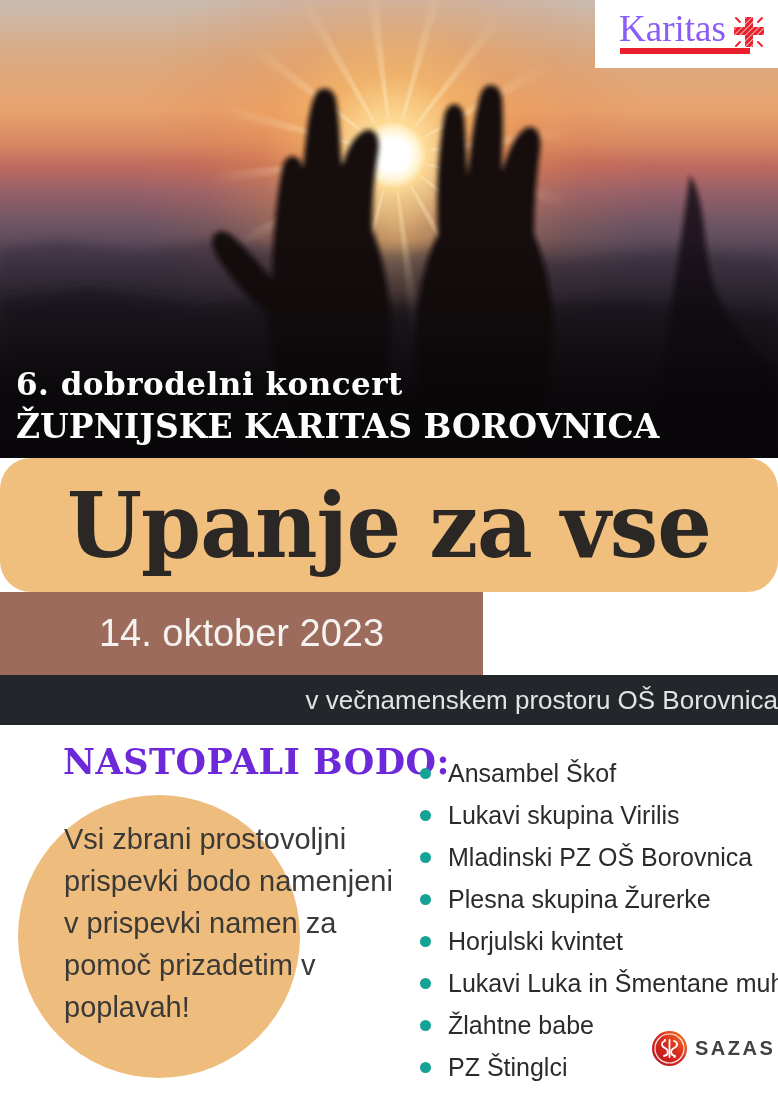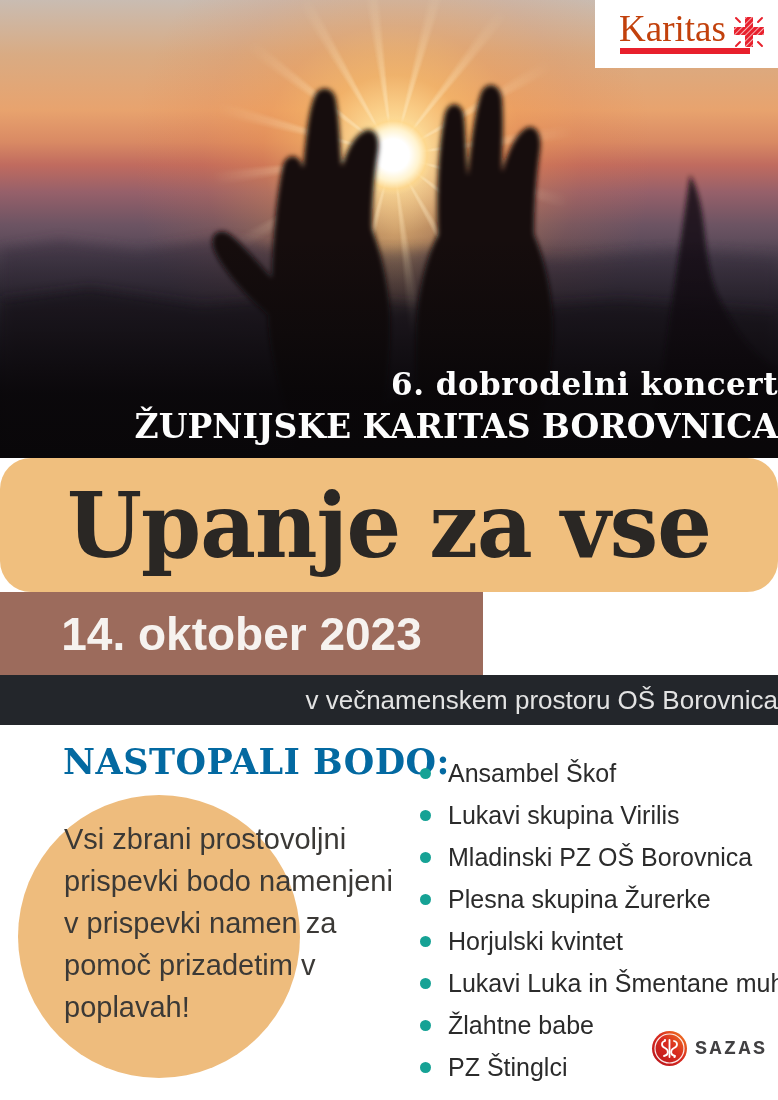--- a/index.html
+++ b/index.html
@@ -23,56 +23,56 @@
         transparent 0deg 8deg, rgba(255,240,205,.38) 10.5deg 12deg, transparent 14deg 22.5deg);
       -webkit-mask-image:radial-gradient(circle,#000 0 22%,transparent 68%);
       mask-image:radial-gradient(circle,#000 0 22%,transparent 68%);}
   .sun-core{position:absolute;left:353px;top:115px;width:80px;height:80px;border-radius:50%;
       background:radial-gradient(circle,#ffffff 0 16px,#fff3cf 26px,rgba(255,215,135,.7) 34px,transparent 40px);}
   .light-column{position:absolute;left:330px;top:150px;width:130px;height:260px;
       background:radial-gradient(ellipse 60px 130px at 50% 30%,rgba(255,205,130,.28),transparent 70%);}
   .photo-fade{position:absolute;inset:0;background:linear-gradient(to bottom,
       transparent 52%, rgba(10,8,10,.55) 72%, rgba(8,6,8,.9) 86%, #090709 100%);}
   .photo svg.scenery{position:absolute;inset:0;}
-  .photo-title{position:absolute;left:0;right:0;bottom:12px;display:flex;flex-direction:column;
-      align-items:flex-end;gap:5px;color:#fdfdfd;font-family:"DejaVu Serif","Liberation Serif",serif;font-weight:bold;}
+  .photo-title{position:absolute;left:16px;right:0;bottom:12px;display:flex;flex-direction:column;
+      align-items:flex-start;gap:5px;color:#fdfdfd;font-family:"DejaVu Serif","Liberation Serif",serif;font-weight:bold;}
   .photo-title .l1{font-size:31px;letter-spacing:.5px;}
   .photo-title .l2{font-size:33px;letter-spacing:0;}
   
   .karitas{position:absolute;right:0;top:0;width:183px;height:68px;background:#ffffff;}
   .karitas .word{position:absolute;left:24px;top:7px;font-family:"Liberation Serif",serif;
-      font-size:37px;color:#c2410c;}
+      font-size:37px;color:#8b5cf6;}
   .karitas .bar{position:absolute;left:25px;top:48px;width:130px;height:6px;background:var(--red);}
   .karitas svg{position:absolute;right:12px;top:14px;}
   
   .band-title{position:absolute;left:0;top:458px;width:778px;height:134px;background:var(--orange);
       display:flex;align-items:center;justify-content:center;border-radius:31px;}
   .band-title span{font-family:"DejaVu Serif","Liberation Serif",serif;font-weight:bold;
       font-size:86px;color:#2a2724;letter-spacing:-1px;transform:scaleY(1.04);}
   .band-date{position:absolute;left:0;top:592px;width:778px;height:83px;display:flex;}
   .band-date .date{width:483px;background:var(--brown);display:flex;align-items:center;justify-content:center;}
   .band-date .time{flex:1;background:var(--darkbrown);display:flex;align-items:center;justify-content:center;}
-  .band-date span{color:#f6f2ef;font-weight:bold;font-size:46px;}
+  .band-date span{color:#f6f2ef;font-weight:normal;font-size:38px;}
   .band-location{position:absolute;left:0;top:675px;width:778px;height:50px;background:var(--dark);
       display:flex;align-items:center;justify-content:flex-end;}
   .band-location span{color:#e3e3e3;font-size:26px;}
   
   .performers-heading{position:absolute;left:63px;top:741px;
       font-family:"DejaVu Serif","Liberation Serif",serif;font-weight:bold;
-      font-size:35px;color:#0369a1;letter-spacing:.5px;}
+      font-size:35px;color:#6d28d9;letter-spacing:.5px;}
   .note-circle{position:absolute;left:18px;top:795px;width:282px;height:283px;border-radius:50%;
       background:var(--circle);}
   .note-text{position:absolute;left:64px;top:818px;width:390px;
       font-size:29px;line-height:42px;color:#3b3936;}
   ul.performers{position:absolute;left:420px;top:752px;margin:0;padding:0;list-style:none;}
   ul.performers li{display:flex;align-items:center;height:42px;}
   ul.performers .dot{width:11px;height:11px;border-radius:50%;background:var(--teal);
       margin-right:17px;flex:0 0 auto;}
   ul.performers .txt{font-size:25px;color:#2b2b2b;white-space:nowrap;}
-  .sazas{position:absolute;left:651px;top:1030px;display:flex;align-items:center;font-family:Liberation Mono, monospace;}
+  .sazas{position:absolute;left:651px;top:1030px;display:flex;align-items:center;}
   .sazas .label{margin-left:7px;font-size:20px;font-weight:bold;letter-spacing:2.5px;color:#414042;}
 </style>
 </head>
 <body>
 
 <div class="poster">
 
   <div class="photo">
     <div class="sky"></div>
     <div class="sun-glow"></div>

